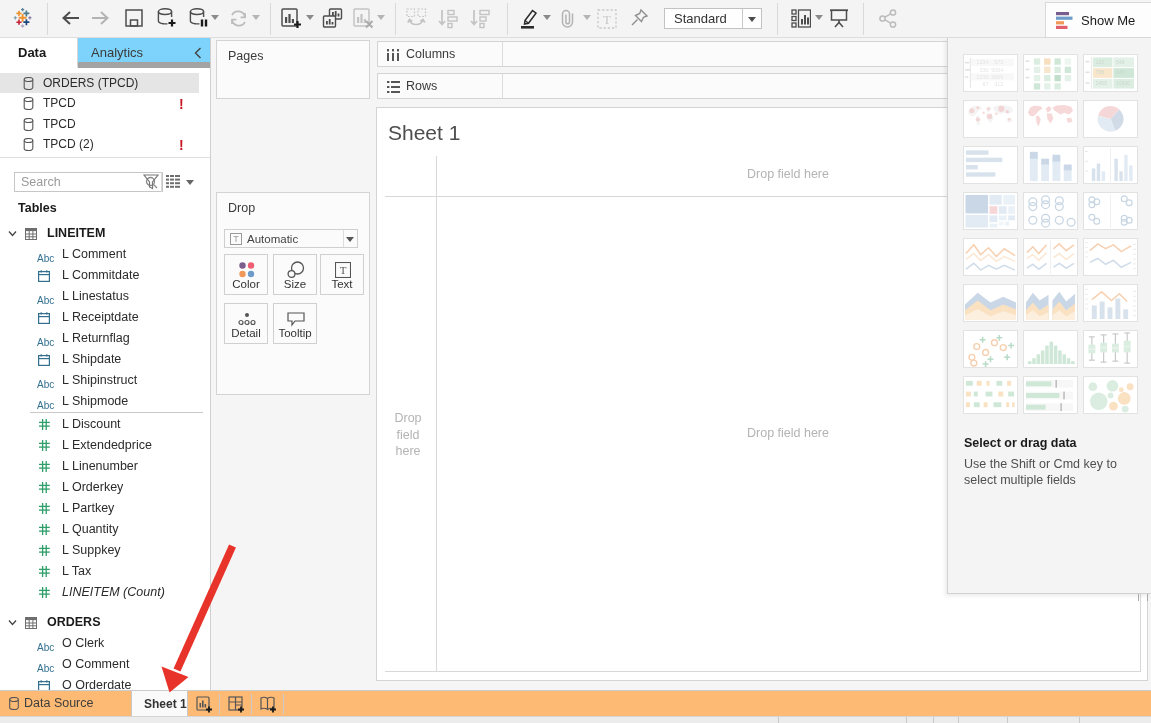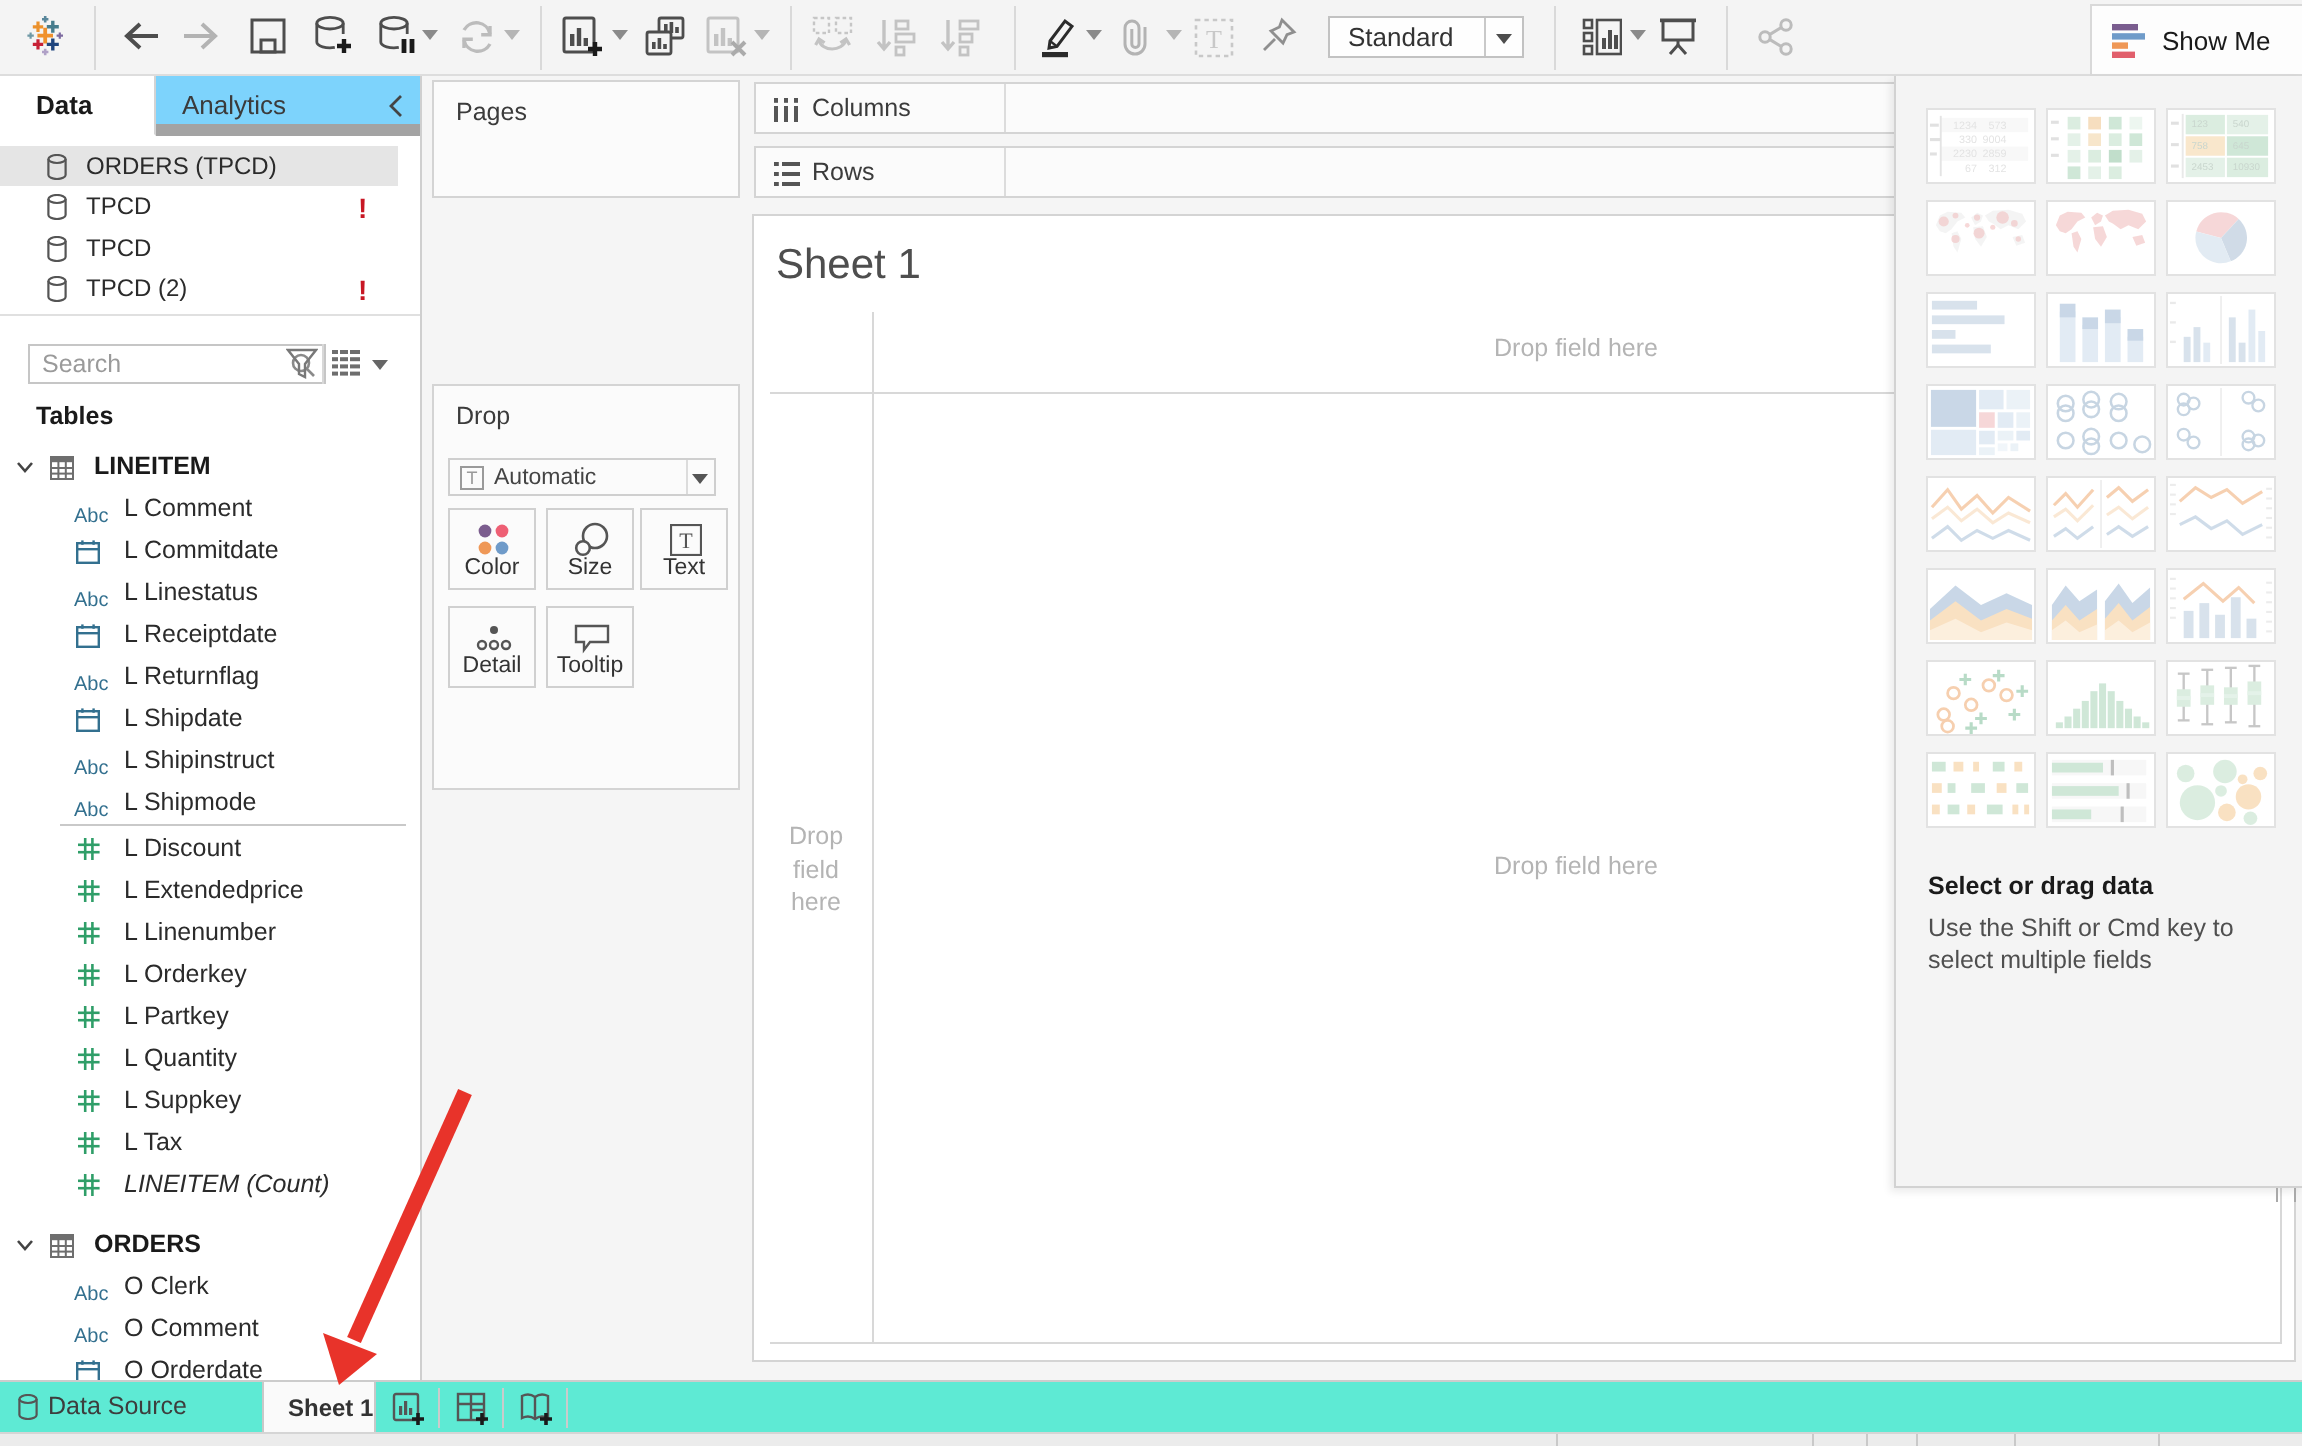--- a/index.html
+++ b/index.html
@@ -37,21 +37,21 @@
   
   .shelf { position:absolute; background:#fbfbfb; border:1px solid #d4d4d4; height:26px; }
   .shelflabel { font-size:12.5px; color:#3b3b3b; line-height:24px; }
   #sheetarea { left:376px; top:107px; width:772px; height:574px; background:#fff; border:1px solid #d4d4d4; }
   .gline { position:absolute; background:#d8d8d8; }
   .dropf { position:absolute; font-size:12.5px; color:#b4b4b4; }
   
   #showme { left:947px; top:38px; width:204px; height:556px; background:#f4f4f4; border-left:1px solid #d2d2d2; border-bottom:1px solid #d2d2d2; box-shadow:-2px 2px 4px rgba(0,0,0,0.08); }
   .thumb { position:absolute; width:55px; height:38px; background:#fff; border:1px solid #e2e2e2; }
   
-  #tabbar { left:0; top:690px; width:1151px; height:26px; background:#5eead4; border-top:1px solid #cccccc; }
+  #tabbar { left:0; top:690px; width:1151px; height:26px; background:#fdba74; border-top:1px solid #cccccc; }
   #statusbar { left:0; top:716px; width:1151px; height:7px; background:#ececec; border-top:1px solid #d5d5d5; }
   .ssep { position:absolute; top:0; width:1px; height:7px; background:#c9c9c9; }
   .bsep { position:absolute; top:3px; width:1px; height:20px; background:#cbcbcb; }
 </style>
 </head>
 <body>
 
 <div id="toolbar" class="abs">
 
   <svg class="ticon" style="left:13px;top:8px" width="19" height="20" viewBox="0 0 19 20">

